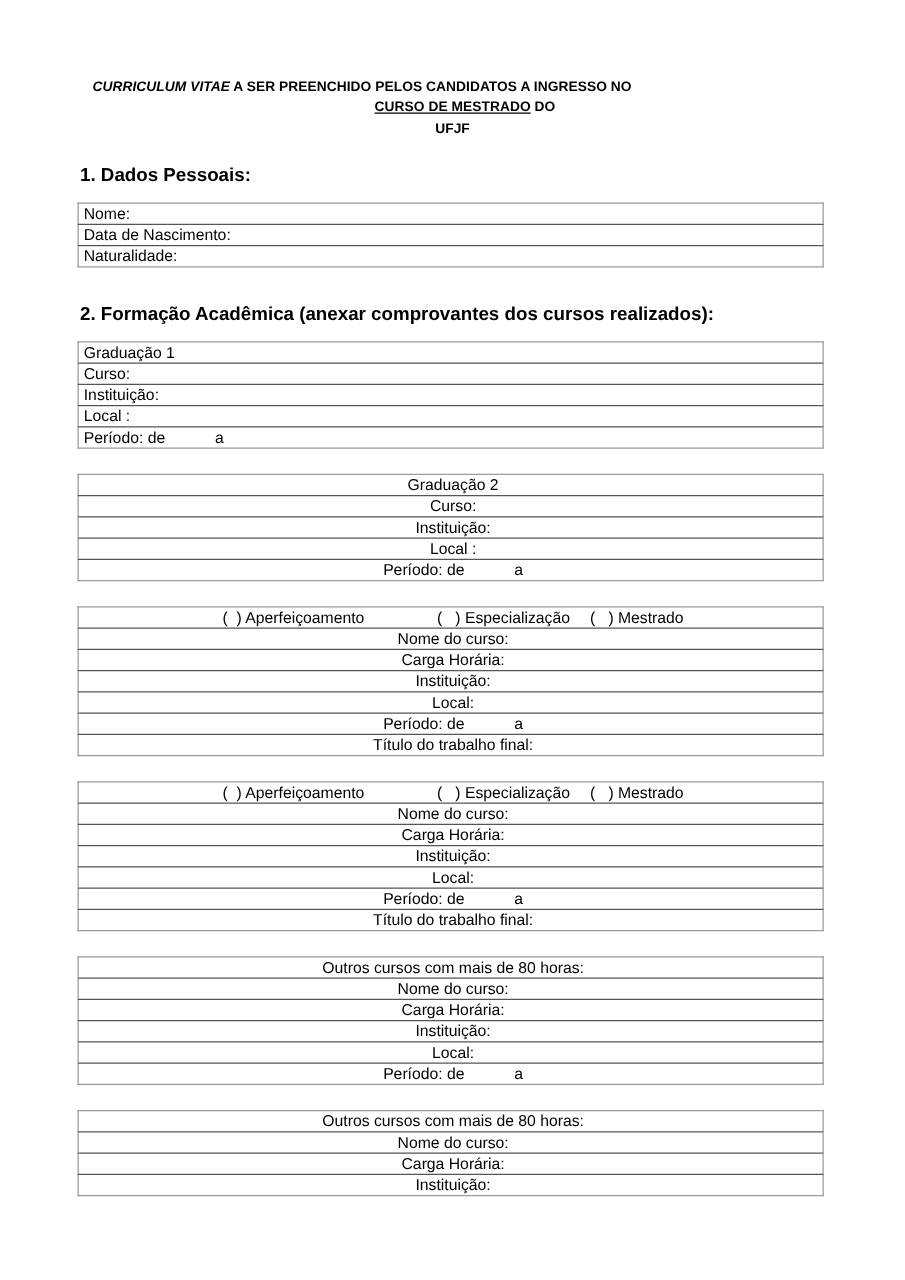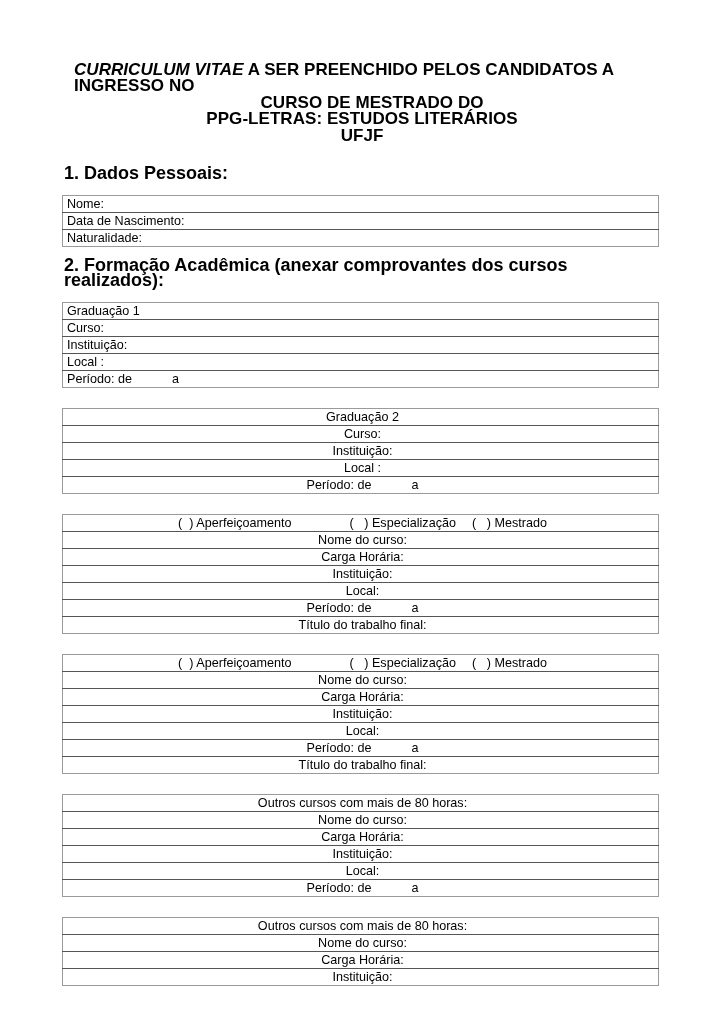--- a/index.html
+++ b/index.html
@@ -21,46 +21,47 @@
     background: #ffffff;
     box-sizing: border-box;
     padding: 0 62px;
   }
 
   
   .title-block {
     padding-top: 62px;
     text-align: center;
     font-weight: bold;
-    font-size: 17px;
+    font-size: 11px;
     line-height: 16.4px;
     letter-spacing: 0.05px;
   }
   .title-line-1 {
     text-align: left;
     padding-left: 12px;
   }
   .title-italic {
     font-style: italic;
   }
   .title-underline {
+    text-decoration: underline;
     margin-left: 20px;
   }
 
   
   .section-heading {
     font-weight: bold;
-    font-size: 18px;
+    font-size: 15px;
     line-height: 15px;
     margin-top: 22px;
     margin-bottom: 0;
     padding-left: 2px;
   }
   .section-heading.s2 {
-    margin-top: 11px;
+    margin-top: 30px;
   }
 
   
   .form-table {
     width: 597px;
     border-collapse: collapse;
     border: 1.2px solid #9a9a9a;
     table-layout: fixed;
     margin-top: 14px;
     background: #ffffff;
@@ -89,21 +90,20 @@
   }
 </style>
 </head>
 <body>
 
 <div class="page">
 
   <div class="title-block">
     <div class="title-line-1"><span class="title-italic">CURRICULUM VITAE</span><span> A SER PREENCHIDO PELOS CANDIDATOS A INGRESSO NO</span></div>
     <div><span class="title-underline">CURSO DE MESTRADO</span><span> DO</span></div>
-    <div>PPG-LETRAS: ESTUDOS LITERÁRIOS</div>
     <div>UFJF</div>
   </div>
 
   <div class="section-heading">1. Dados Pessoais:</div>
 
   <table class="form-table">
     <tbody>
       <tr>
         <td>Nome:</td>
       </tr>

